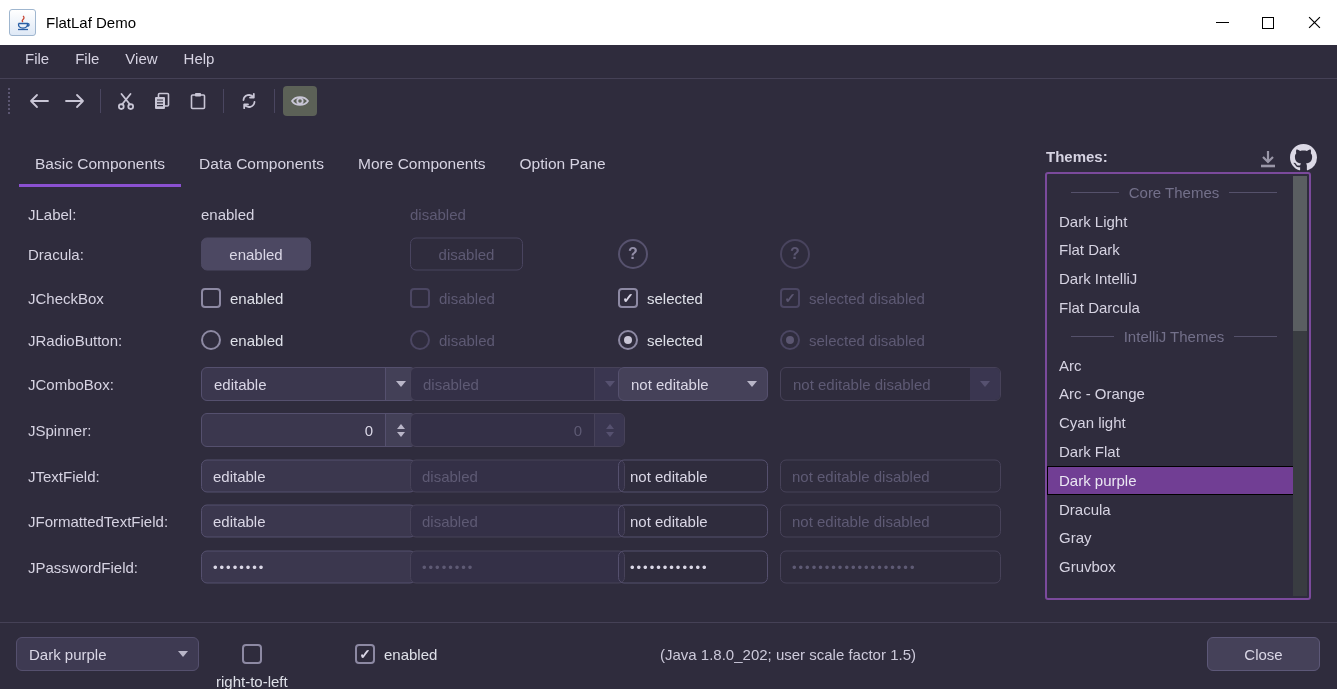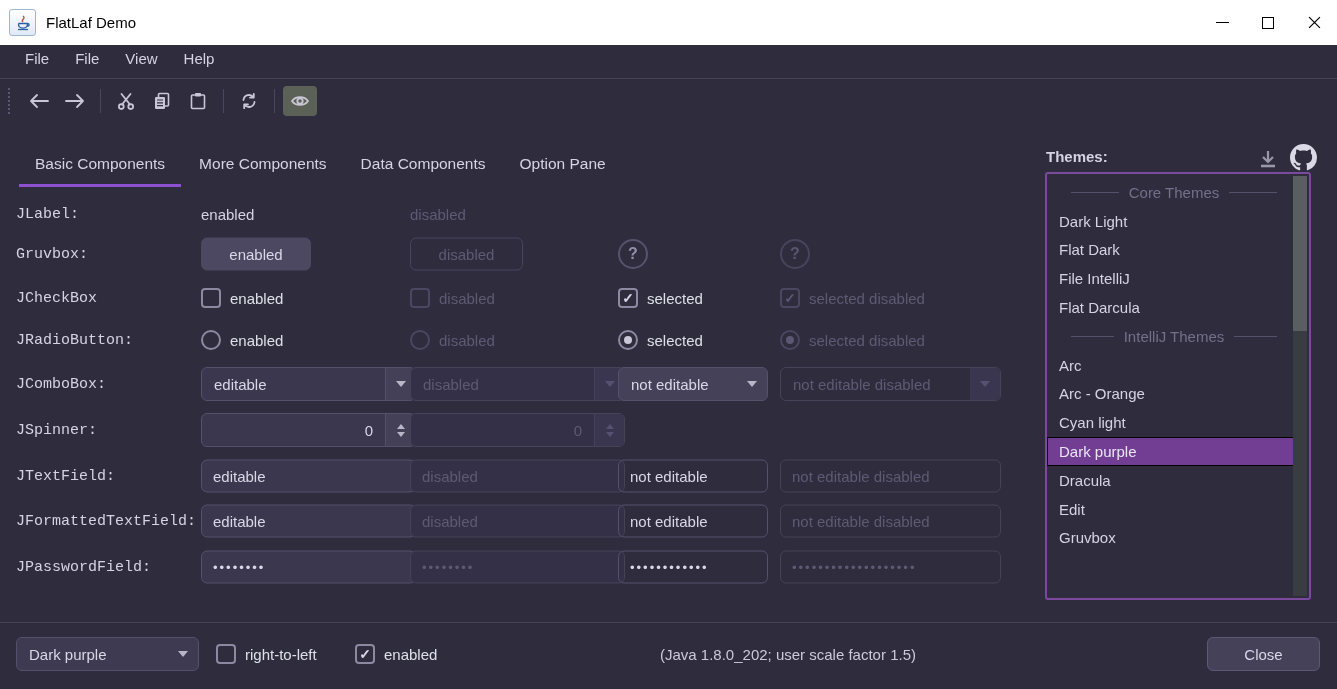--- a/index.html
+++ b/index.html
@@ -29,21 +29,21 @@
   .ticon { stroke:#c9c6d6; fill:none; stroke-width:1.8; stroke-linecap:round; stroke-linejoin:round; }
 
   
   .tabs { position:absolute; top:140px; left:0; right:0; height:47px; display:flex; gap:2px; padding-left:19px; }
   .tab { position:relative; display:flex; align-items:center; padding:0 16px; font-size:15.5px; color:#d6d3e2; }
   .tab.selected::after { content:""; position:absolute; left:0; right:0; bottom:0; height:3px; background:#8b51d1; }
 
   
   .row { position:absolute; left:0; width:1040px; height:36px; }
   .row > * { position:absolute; top:50%; transform:translateY(-50%); }
-  .rl { left:16px; color:#d6d3e2;font-family:Liberation Mono, monospace; }
+  .rl { left:28px; color:#d6d3e2; }
   .c1 { left:201px; } .c2 { left:410px; } .c3 { left:618px; } .c4 { left:780px; }
   .w1 { width:215px; } .w3 { width:150px; } .w4 { width:221px; }
   .dimtext { color:#5e5a74; }
 
   .btn { background:#4c4862; border:1px solid #4c4862; border-radius:6px; height:33px; min-width:110px; padding:0 22px; color:#dad7e6; display:inline-flex; align-items:center; justify-content:center; }
   .btn.disabled { background:transparent; border-color:#49445f; color:#5e5a74; min-width:113px; }
 
   .helpbtn { width:30px; height:30px; border-radius:50%; border:2px solid #57526e; color:#948fa9; display:flex; align-items:center; justify-content:center; font-weight:bold; font-size:16px; }
   .helpbtn.disabled { border-color:#49445e; color:#5b5671; }
 
@@ -86,21 +86,21 @@
   .theme-item { height:28.8px; display:flex; align-items:center; padding-left:12px; margin-right:22px; color:#d6d3e2; }
   .theme-item.selected { background:#713e94; border:1px solid #000; padding-left:11px; margin-right:6px; color:#eae6f2; }
   .theme-header { height:28.8px; display:flex; align-items:center; gap:10px; padding:0 10px 0 24px; margin-right:22px; color:#73708a; }
   .theme-header::before, .theme-header::after { content:""; flex:1; height:1px; background:#55516b; }
   .scrollbar { position:absolute; top:2px; right:2px; bottom:2px; width:14px; background:#393c41; }
   .scroll-thumb { position:absolute; top:0; left:0; width:14px; height:155px; background:#5a5e61; }
 
   
   .bottom-sep { position:absolute; left:0; right:0; top:622px; height:1px; background:#454156; }
   .bottom-combo { position:absolute; left:16px; top:637px; width:183px; height:34px; }
-  .rtl-check { position:absolute; left:216px; top:644px; }
+  .rtl-check { position:absolute; left:216px; top:644px;flex-direction:column; }
   .enabled-check { position:absolute; left:355px; top:644px; }
   .status { position:absolute; left:660px; top:646px; color:#ccc9da; }
   .close-btn { position:absolute; left:1207px; top:637px; width:113px; height:34px; background:#454159; border:1px solid #5d5878; border-radius:6px; display:flex; align-items:center; justify-content:center; color:#dad7e6; }
 </style>
 </head>
 <body>
 
 <div class="window">
 
   <div class="titlebar">
@@ -180,38 +180,38 @@
           <circle cx="10" cy="8" r="2.7"></circle>
         </svg>
     </div>
   </div>
 
   <div class="tabs">
     <div class="tab selected">
         <span>Basic Components</span>
       </div>
     <div class="tab">
+        <span>Data Components</span>
+      </div>
+    <div class="tab">
         <span>More Components</span>
-      </div>
-    <div class="tab">
-        <span>Data Components</span>
       </div>
     <div class="tab">
         <span>Option Pane</span>
       </div>
   </div>
 
   <div class="row" style="top:196px">
     <span class="rl">JLabel:</span>
     <span class="c1">enabled</span>
     <span class="c2 dimtext">disabled</span>
   </div>
 
   <div class="row" style="top:236px">
-    <span class="rl">Gruvbox:</span>
+    <span class="rl">Dracula:</span>
     <span class="c1 btn">enabled</span>
     <span class="c2 btn disabled">disabled</span>
     <span class="c3 helpbtn">?</span>
     <span class="c4 helpbtn disabled">?</span>
   </div>
 
   <div class="row" style="top:280px">
     <span class="rl">JCheckBox</span>
     <span class="c1 check">
         <span class="box"></span>
@@ -330,29 +330,30 @@
   </div>
   <div class="gh-icon">
     <svg width="27" height="27" viewBox="0 0 16 16">
         <path fill="#dcd9e6" d="M8 0C3.58 0 0 3.58 0 8c0 3.54 2.29 6.53 5.47 7.59.4.07.55-.17.55-.38 0-.19-.01-.82-.01-1.49-2.01.37-2.53-.49-2.69-.94-.09-.23-.48-.94-.82-1.13-.28-.15-.68-.52-.01-.53.63-.01 1.08.58 1.23.82.72 1.21 1.87.87 2.33.66.07-.52.28-.87.51-1.07-1.78-.2-3.64-.89-3.64-3.95 0-.87.31-1.59.82-2.15-.08-.2-.36-1.02.08-2.12 0 0 .67-.21 2.2.82.64-.18 1.32-.27 2-.27s1.36.09 2 .27c1.53-1.04 2.2-.82 2.2-.82.44 1.1.16 1.92.08 2.12.51.56.82 1.27.82 2.15 0 3.07-1.87 3.75-3.65 3.95.29.25.54.73.54 1.48 0 1.07-.01 1.93-.01 2.2 0 .21.15.46.55.38A8.01 8.01 0 0 0 16 8c0-4.42-3.58-8-8-8z"></path>
       </svg>
   </div>
   <div class="themes-list">
     <div class="theme-header">Core Themes</div>
     <div class="theme-item">Dark Light</div>
     <div class="theme-item">Flat Dark</div>
-    <div class="theme-item">File IntelliJ</div>
+    <div class="theme-item">Dark IntelliJ</div>
     <div class="theme-item">Flat Darcula</div>
     <div class="theme-header">IntelliJ Themes</div>
     <div class="theme-item">Arc</div>
     <div class="theme-item">Arc - Orange</div>
     <div class="theme-item">Cyan light</div>
+    <div class="theme-item">Dark Flat</div>
     <div class="theme-item selected">Dark purple</div>
     <div class="theme-item">Dracula</div>
-    <div class="theme-item">Edit</div>
+    <div class="theme-item">Gray</div>
     <div class="theme-item">Gruvbox</div>
     <div class="scrollbar">
         <div class="scroll-thumb"></div>
       </div>
   </div>
 
   <div class="bottom-sep"></div>
   <span class="bottom-combo combo noneditable" style="background:#3e3a52">
     <span class="val">Dark purple</span>
     <span class="arrowbox">

